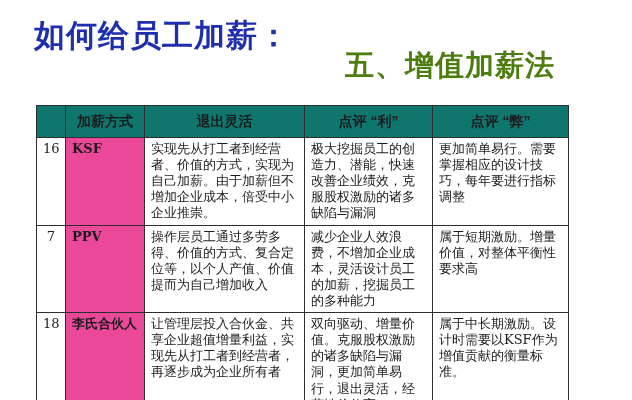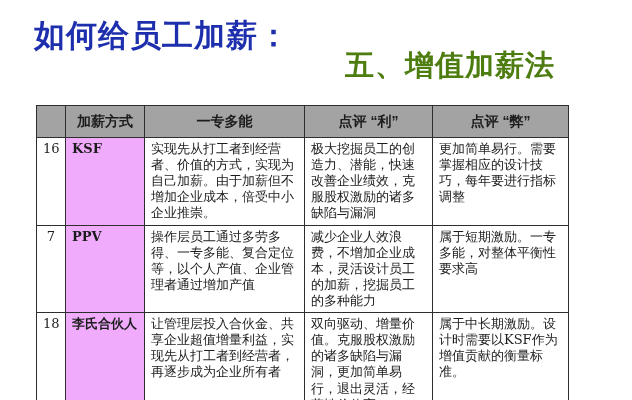--- a/index.html
+++ b/index.html
@@ -51,33 +51,33 @@
     color: #1c1c1c;
     overflow: hidden;
   }
   table.salary-table th {
     font-family: "Liberation Sans", sans-serif;
     font-size: 14px;
     font-weight: bold;
     text-align: center;
     vertical-align: middle;
     padding: 6px 2px;
-    background: #a3a3a3;
+    background: #0f766e;
   }
   tr.header-row   { height: 32px; }
   tr.row-16       { height: 83px; padding-left: 12px; }
   tr.row-17       { height: 68px; }
   tr.row-18       { height: 81px; }
   td.num {
     text-align: center;
     padding-top: 5px;
     font-size: 13px;
   }
   td.method {
-    background: #f0abfc;
+    background: #ec4899;
     font-weight: bold;
     font-size: 14px;
     color: #14213d;
     padding-top: 5px;
     padding-left: 8px;
   }
   .watermark {
     position: absolute;
     left: 478px;
     top: 386px;
@@ -102,39 +102,39 @@
       <col style="width:29px">
       <col style="width:79px">
       <col style="width:160px">
       <col style="width:128px">
       <col style="width:136px">
     </colgroup>
     <thead>
       <tr class="header-row">
         <th></th>
         <th>加薪方式</th>
-        <th>一专多能</th>
+        <th>退出灵活</th>
         <th>点评 “利”</th>
         <th>点评 “弊”</th>
       </tr>
     </thead>
     <tbody>
       <tr class="row-16">
         <td class="num">16</td>
         <td class="method">KSF</td>
         <td class="desc">实现先从打工者到经营者、价值的方式，实现为自己加薪。由于加薪但不增加企业成本，倍受中小企业推崇。</td>
         <td class="pros">极大挖掘员工的创造力、潜能，快速改善企业绩效，克服股权激励的诸多缺陷与漏洞</td>
         <td class="cons">更加简单易行。需要掌握相应的设计技巧，每年要进行指标调整</td>
       </tr>
       <tr class="row-17">
         <td class="num">7</td>
         <td class="method">PPV</td>
-        <td class="desc">操作层员工通过多劳多得、一专多能、复合定位等，以个人产值、企业管理者通过增加产值</td>
+        <td class="desc">操作层员工通过多劳多得、价值的方式、复合定位等，以个人产值、价值提而为自己增加收入</td>
         <td class="pros">减少企业人效浪费，不增加企业成本，灵活设计员工的加薪，挖掘员工的多种能力</td>
-        <td class="cons">属于短期激励。一专多能，对整体平衡性要求高</td>
+        <td class="cons">属于短期激励。增量价值，对整体平衡性要求高</td>
       </tr>
       <tr class="row-18">
         <td class="num">18</td>
         <td class="method">李氏合伙人</td>
         <td class="desc">让管理层投入合伙金、共享企业超值增量利益，实现先从打工者到经营者，再逐步成为企业所有者</td>
         <td class="pros">双向驱动、增量价值。克服股权激励的诸多缺陷与漏洞，更加简单易行，退出灵活，经营性价值高。</td>
         <td class="cons">属于中长期激励。设计时需要以KSF作为增值贡献的衡量标准。</td>
       </tr>
 
     </tbody>

